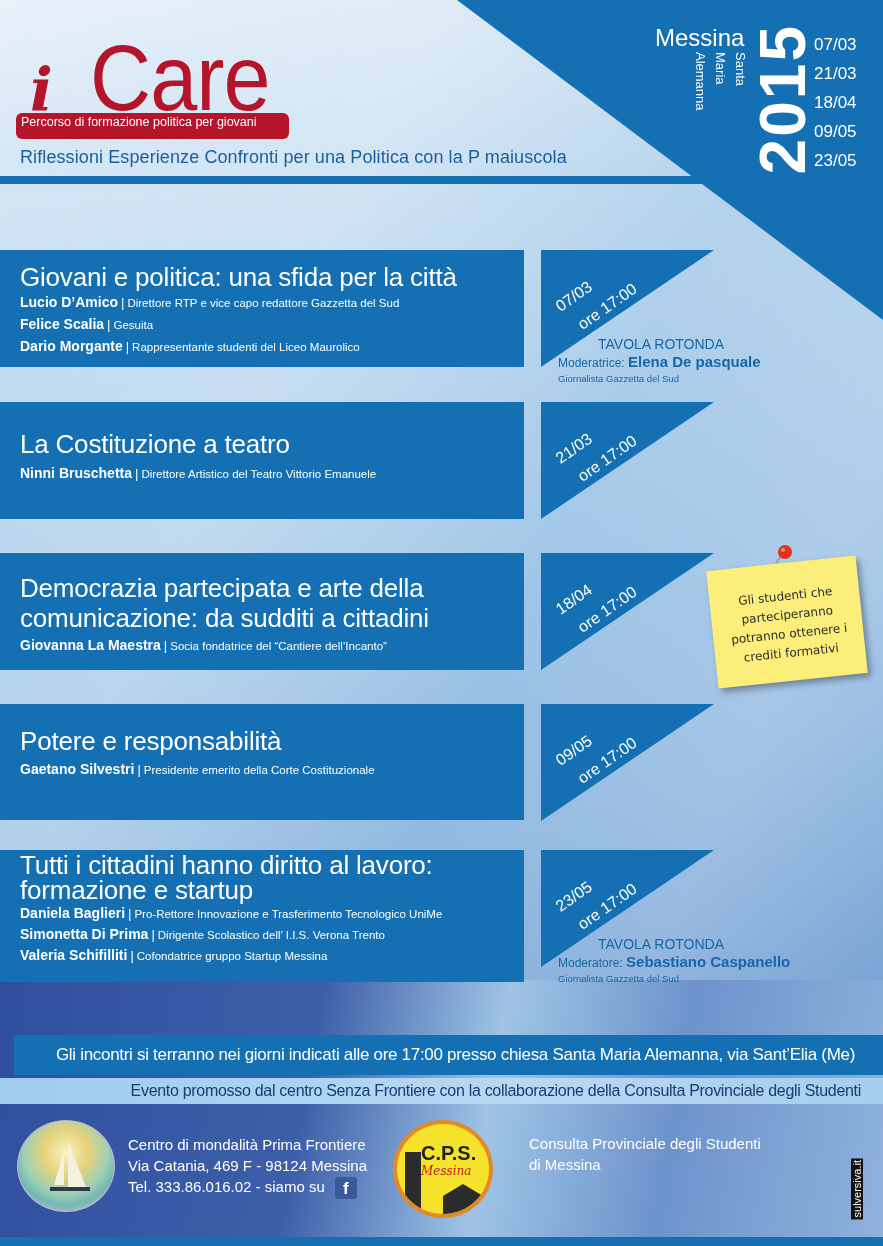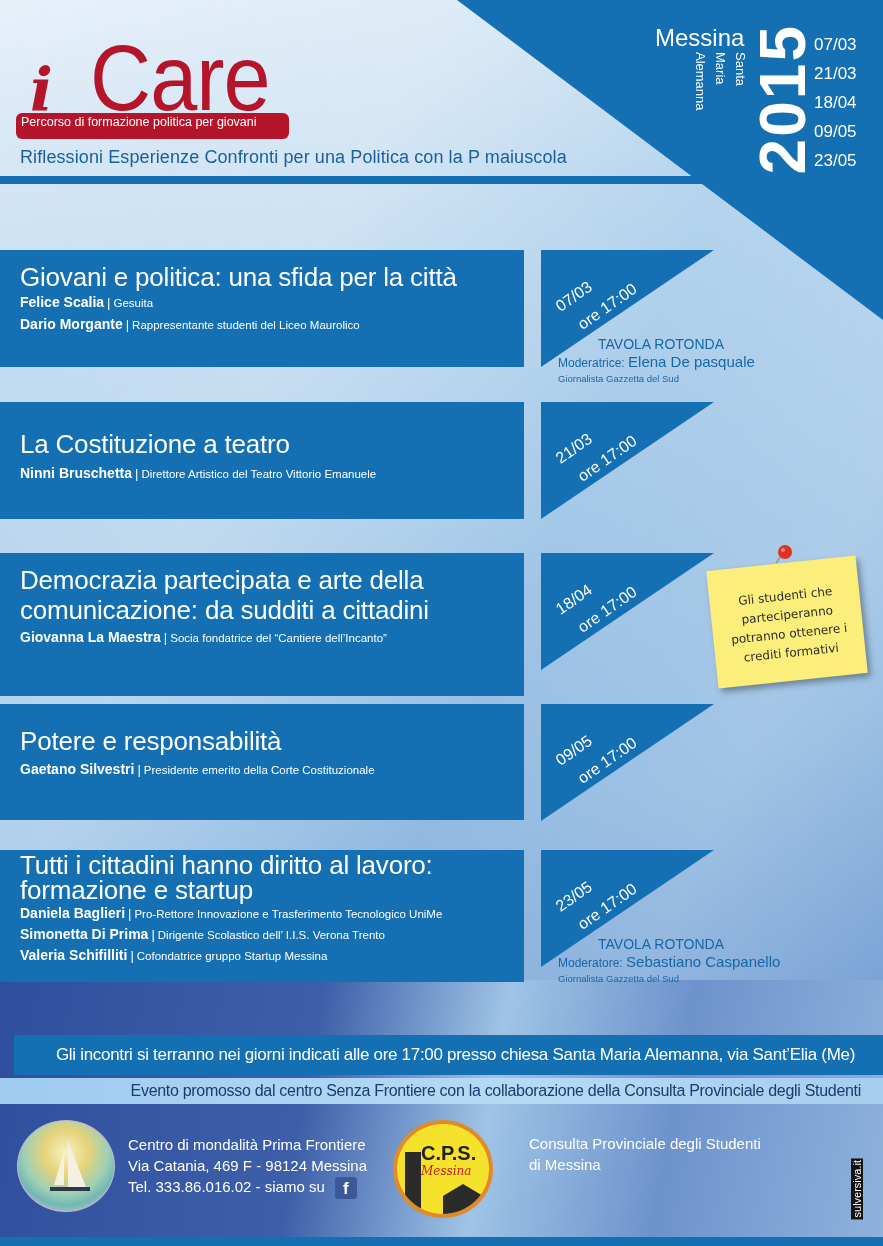--- a/index.html
+++ b/index.html
@@ -47,21 +47,21 @@
   .speaker .sep { margin: 0 3px; }
   .speaker .role { font-size: 11.5px; }
 
   .tri { position: absolute; left: 541px; width: 173px; height: 117px; background: #1470b3;
     clip-path: polygon(0 0, 100% 0, 0 100%); }
   .tri-text { position: absolute; color: #fff; font-family: "Liberation Sans", sans-serif; font-size: 16px; line-height: 20px;
     transform: rotate(-35deg); transform-origin: left top; white-space: nowrap; }
   .round { position: absolute; left: 558px; color: #1667a8; font-family: "Liberation Sans", sans-serif; }
   .round .t { font-size: 14px; padding-left: 40px; line-height: 18px; }
   .round .m { font-size: 12px; line-height: 18px; white-space: nowrap; }
-  .round .m b { font-size: 15px; font-weight: normal; }
+  .round .m b { font-size: 15px; font-weight: bold; }
   .round .j { font-size: 9.5px; line-height: 14px; }
 
   .note { position: absolute; left: 712px; top: 563px; width: 150px; height: 118px; background: #fbee7a;
     box-shadow: 3px 4px 6px rgba(0,0,0,0.35); transform: rotate(-6deg); }
   .note-text { position: absolute; left: 6px; top: 24px; width: 140px; text-align: center; color: #2b2b2b;
     font-family: "DejaVu Sans", sans-serif; font-size: 12px; line-height: 19px; }
   .pin { position: absolute; left: 770px; top: 543px; width: 24px; height: 24px; }
 
   .info-bar { position: absolute; left: 14px; top: 1035px; width: 883px; height: 40px; background: #1470b3; color: #fff;
     font-family: "Liberation Sans", sans-serif; font-size: 17px; line-height: 40px; text-align: center; white-space: nowrap; letter-spacing: -0.3px; }
@@ -110,41 +110,42 @@
 <div class="dates-list">
   <div>07/03</div>
   <div>21/03</div>
   <div>18/04</div>
   <div>09/05</div>
   <div>23/05</div>
 </div>
 
 <div class="event" style="top:250px;height:117px;padding-top:12px;">
   <div class="event-title">Giovani e politica: una sfida per la città</div>
+  <div class="speaker"><span class="name">Lucio D’Amico</span><span class="sep">|</span><span class="role">Direttore RTP e vice capo redattore Gazzetta del Sud</span></div>
   <div class="speaker"><span class="name">Felice Scalia</span><span class="sep">|</span><span class="role">Gesuita</span></div>
   <div class="speaker"><span class="name">Dario Morgante</span><span class="sep">|</span><span class="role">Rappresentante studenti del Liceo Maurolico</span></div>
 </div>
 <div class="tri" style="top:250px;"></div>
 <div class="tri-text" style="left:552px;top:300px;">07/03</div>
 <div class="tri-text" style="left:574px;top:318px;">ore 17:00</div>
 <div class="round" style="top:335px;">
   <div class="t">TAVOLA ROTONDA</div>
   <div class="m"><span>Moderatrice:</span> <b>Elena De pasquale</b></div>
   <div class="j">Giornalista Gazzetta del Sud</div>
 </div>
 
 <div class="event" style="top:402px;height:117px;padding-top:27px;">
   <div class="event-title">La Costituzione a teatro</div>
   <div class="speaker" style="margin-top:4px;"><span class="name">Ninni Bruschetta</span><span class="sep">|</span><span class="role">Direttore Artistico del Teatro Vittorio Emanuele</span></div>
 </div>
 <div class="tri" style="top:402px;"></div>
 <div class="tri-text" style="left:552px;top:452px;">21/03</div>
 <div class="tri-text" style="left:574px;top:470px;">ore 17:00</div>
 
-<div class="event" style="top:553px;height:143px;padding-top:12px;">
+<div class="event" style="top:553px;height:117px;padding-top:20px;">
   <div class="event-title">Democrazia partecipata e arte della</div>
   <div class="event-title">comunicazione: da sudditi a cittadini</div>
   <div class="speaker" style="margin-top:2px;"><span class="name">Giovanna La Maestra</span><span class="sep">|</span><span class="role">Socia fondatrice del “Cantiere dell’Incanto”</span></div>
 </div>
 <div class="tri" style="top:553px;"></div>
 <div class="tri-text" style="left:552px;top:603px;">18/04</div>
 <div class="tri-text" style="left:574px;top:621px;">ore 17:00</div>
 
 <div class="note">
   <div class="note-text">Gli studenti che parteciperanno potranno ottenere i crediti formativi</div>

